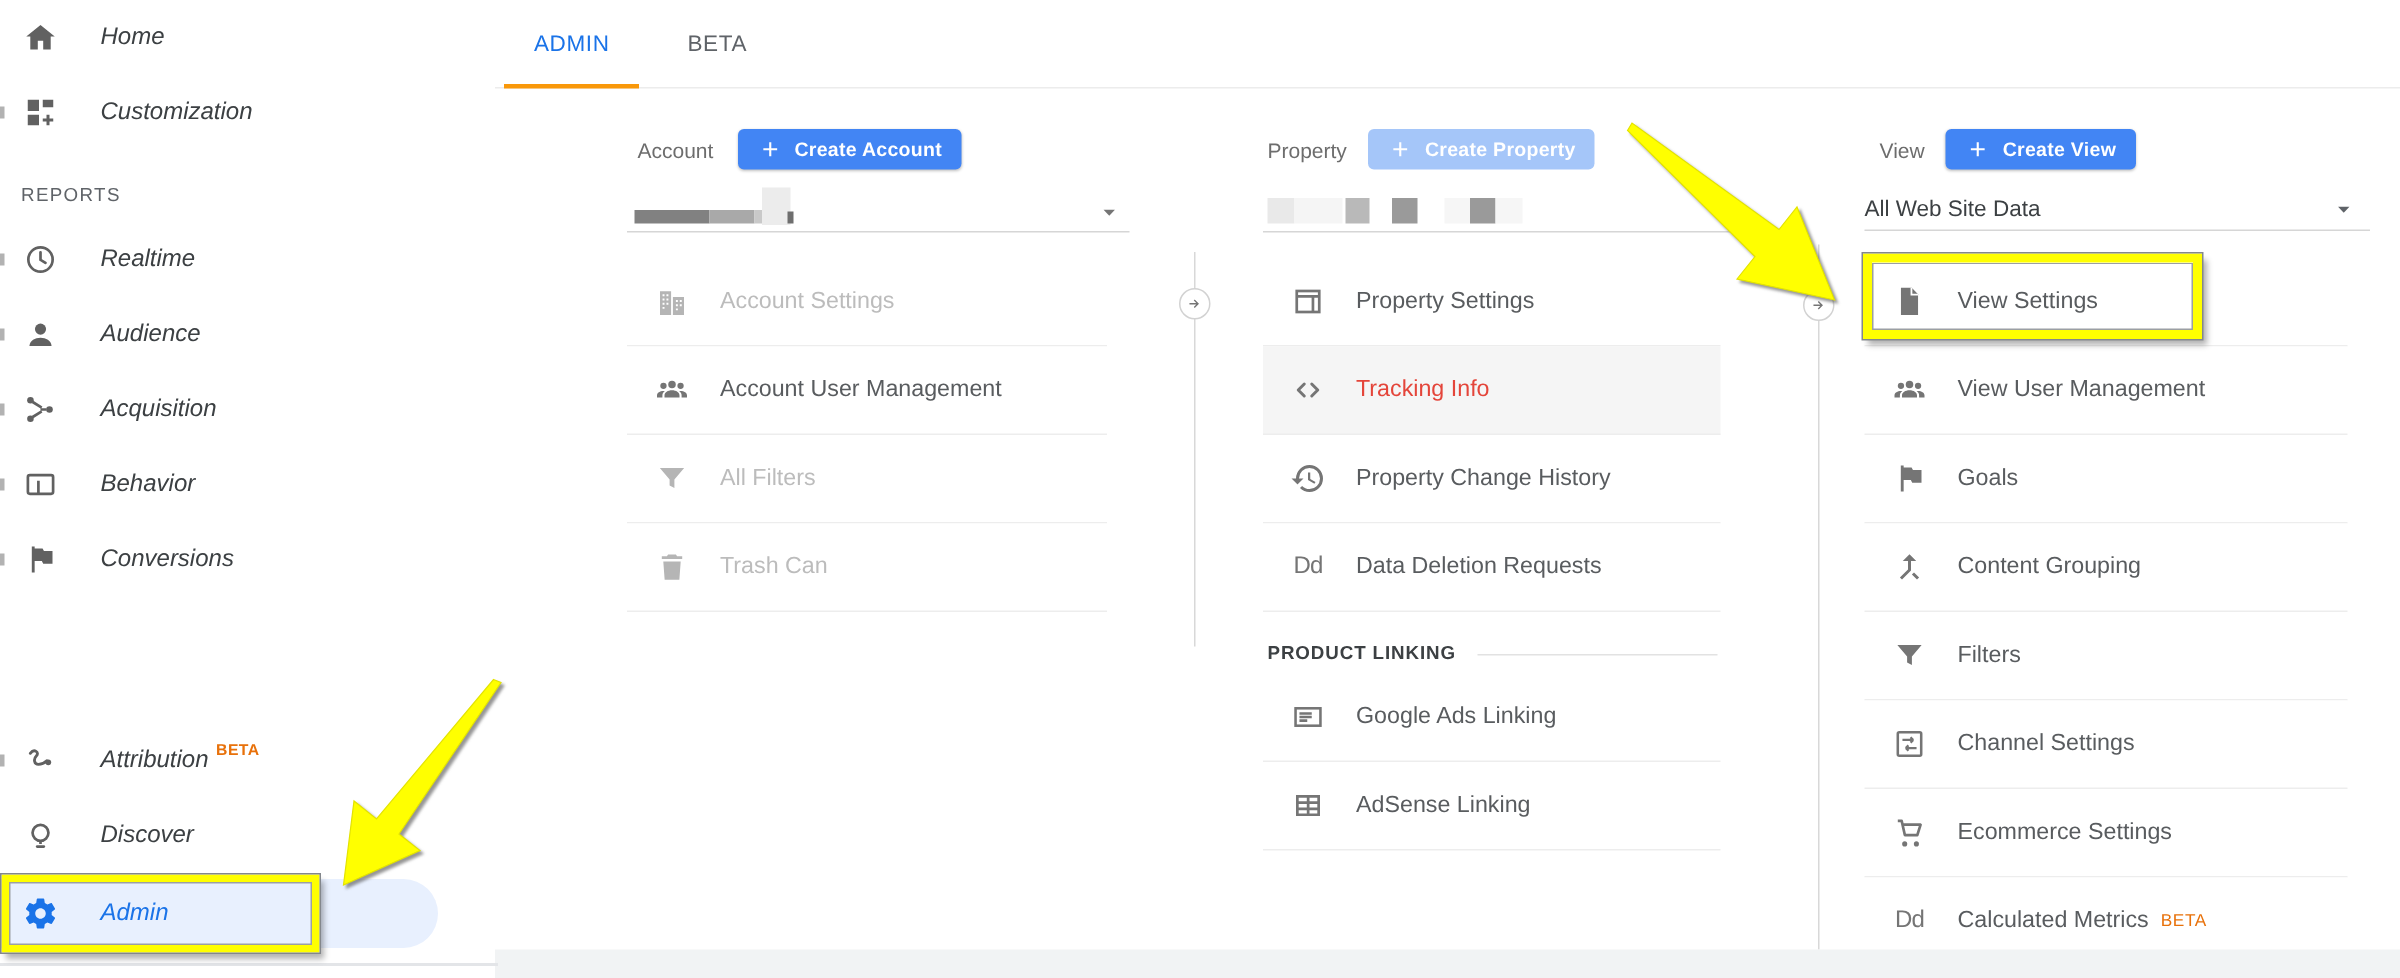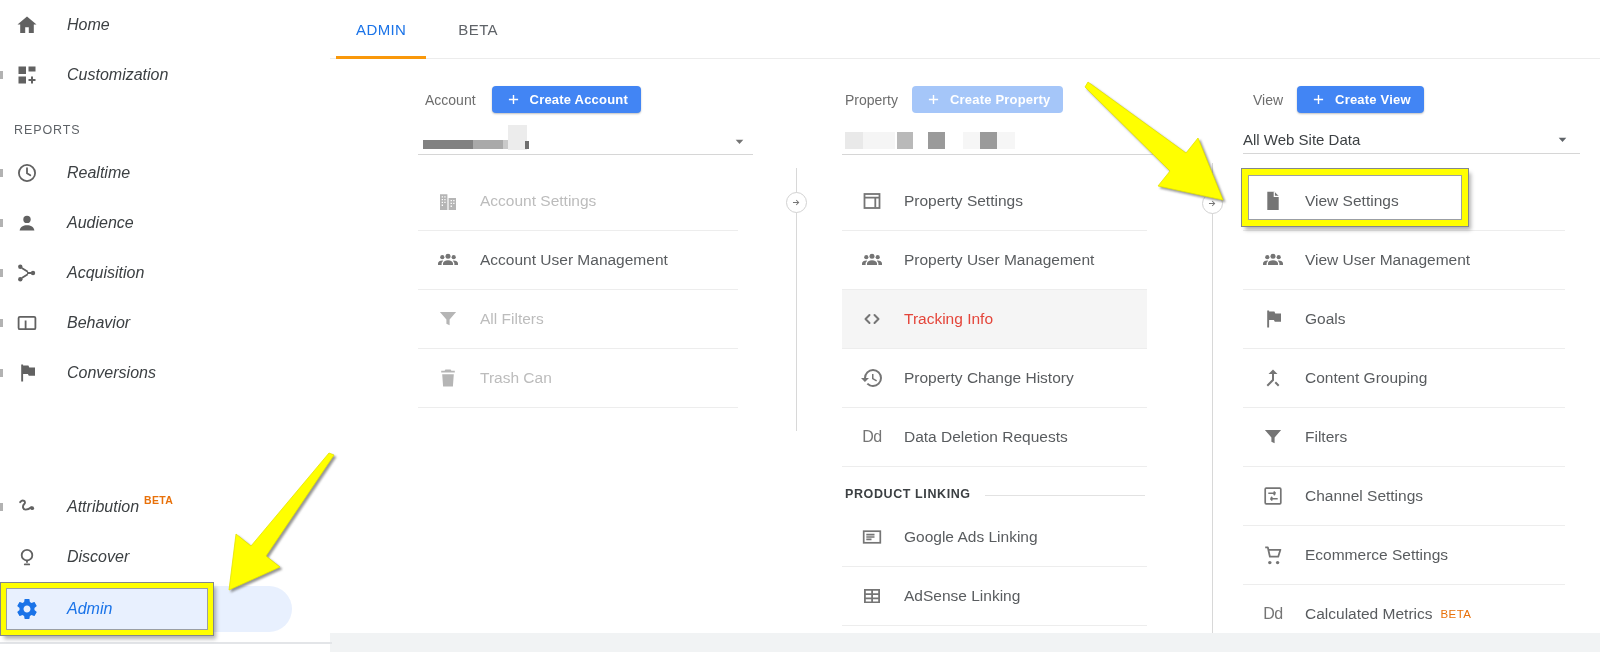--- a/index.html
+++ b/index.html
@@ -250,31 +250,20 @@
         </svg>
     </div>
     <div class="menu" id="menu-property">
         <div class="menu-item">
           <svg class="icn" viewBox="0 0 24 24" fill="currentColor">
             <rect x="4.5" y="5" width="15" height="14" fill="none" stroke="currentColor" stroke-width="1.8"></rect>
             <path d="M4.8 8.6h14.4M15.3 8.6v10" stroke="currentColor" stroke-width="1.8" fill="none"></path>
           </svg>
           <span class="mi-label">Property Settings</span>
         </div>
-        <div class="menu-item">
-          <svg class="icn" viewBox="0 0 24 24" fill="currentColor">
-            <circle cx="12" cy="8.3" r="2.5"></circle>
-            <circle cx="6.3" cy="9.2" r="2.1"></circle>
-            <circle cx="17.7" cy="9.2" r="2.1"></circle>
-            <path d="M12 12.2c-2.8 0-5 1.4-5 3.4V17h10v-1.4c0-2-2.2-3.4-5-3.4z"></path>
-            <path d="M6.3 12.6c-2.3 0-4.3 1.2-4.3 2.9V17h3.6v-1.4c0-1.1.6-2 1.6-2.7-.3-.2-.6-.3-.9-.3z"></path>
-            <path d="M17.7 12.6c-.3 0-.6.1-.9.3 1 .7 1.6 1.6 1.6 2.7V17H22v-1.5c0-1.7-2-2.9-4.3-2.9z"></path>
-          </svg>
-          <span class="mi-label">Property User Management</span>
-        </div>
         <div class="menu-item highlighted">
           <svg class="icn" viewBox="0 0 24 24" fill="currentColor">
             <path d="M9.5 8 5.5 12l4 4M14.5 8l4 4-4 4" fill="none" stroke="currentColor" stroke-width="2" stroke-linecap="round" stroke-linejoin="round"></path>
           </svg>
           <span class="mi-label">Tracking Info</span>
         </div>
         <div class="menu-item">
           <svg class="icn" viewBox="0 0 24 24" fill="currentColor">
             <path d="M13 3a9 9 0 0 0-9 9H1l3.89 3.89.07.14L9 12H6a7 7 0 1 1 7 7c-1.93 0-3.68-.79-4.94-2.06l-1.42 1.42A8.95 8.95 0 0 0 13 21a9 9 0 0 0 0-18zm-1 5v5l4.28 2.54.72-1.21-3.5-2.08V8z"></path>
           </svg>

